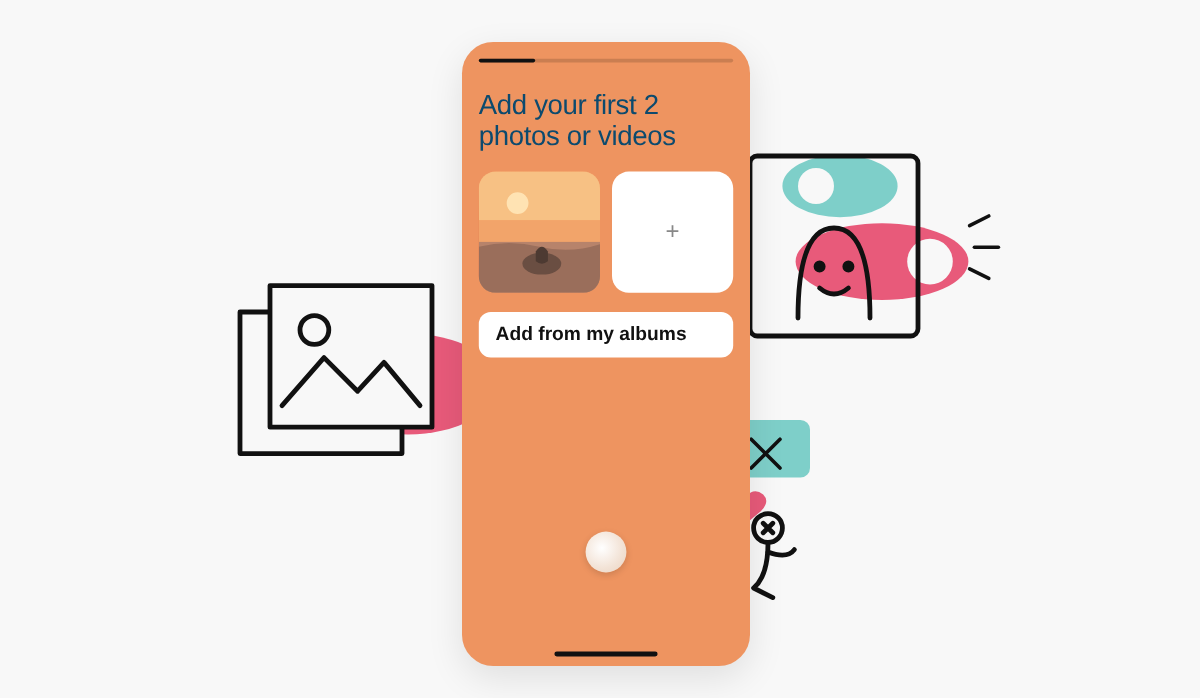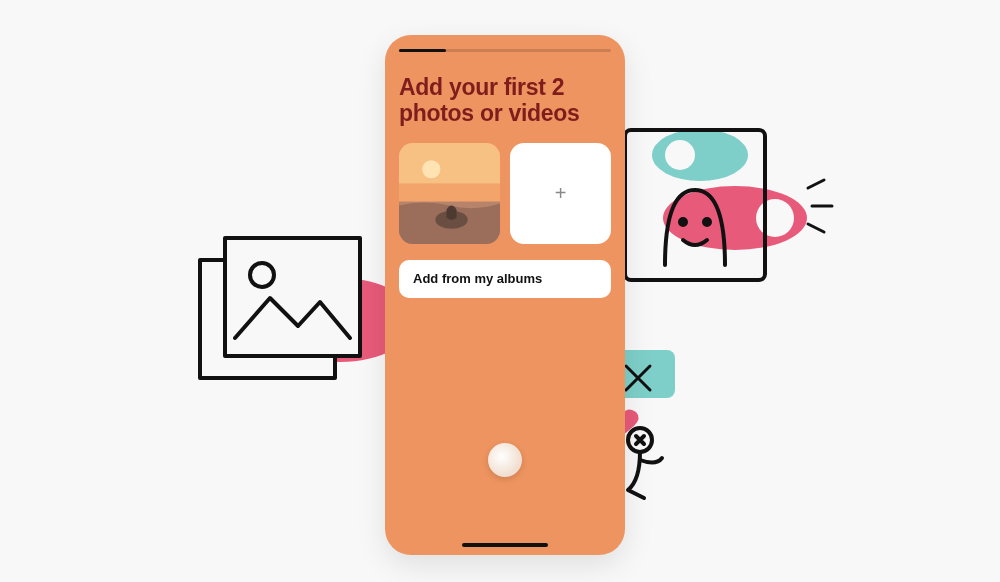--- a/index.html
+++ b/index.html
@@ -41,23 +41,23 @@
   .progress-fill {
     position: absolute;
     left: 0; top: 0;
     height: 100%;
     width: 22%;
     background: #111;
     border-radius: 2px;
   }
   .title {
     font-size: 23px;
-    font-weight: 700;
+    font-weight: 400;
     line-height: 1.15;
-    color: #7f1d1d;
+    color: #0c4a6e;
     margin-bottom: 16px;
     letter-spacing: -0.3px;
   }
   .media-row {
     display: flex;
     gap: 10px;
     margin-bottom: 16px;
   }
   .media-slot {
     flex: 1;
@@ -87,21 +87,21 @@
   .option-btn {
     background: #fff;
     border-radius: 10px;
     height: 38px;
     display: flex;
     align-items: center;
     justify-content: space-between;
     padding: 0 14px;
     margin-bottom: 10px;
     cursor: pointer;
-    font-size: 13px;
+    font-size: 16px;
     font-weight: 700;
     color: #111;
   }
   .tiktok-badge {
     width: 16px;
     height: 16px;
     border-radius: 50%;
     background: #111;
     display: flex;
     align-items: center;

